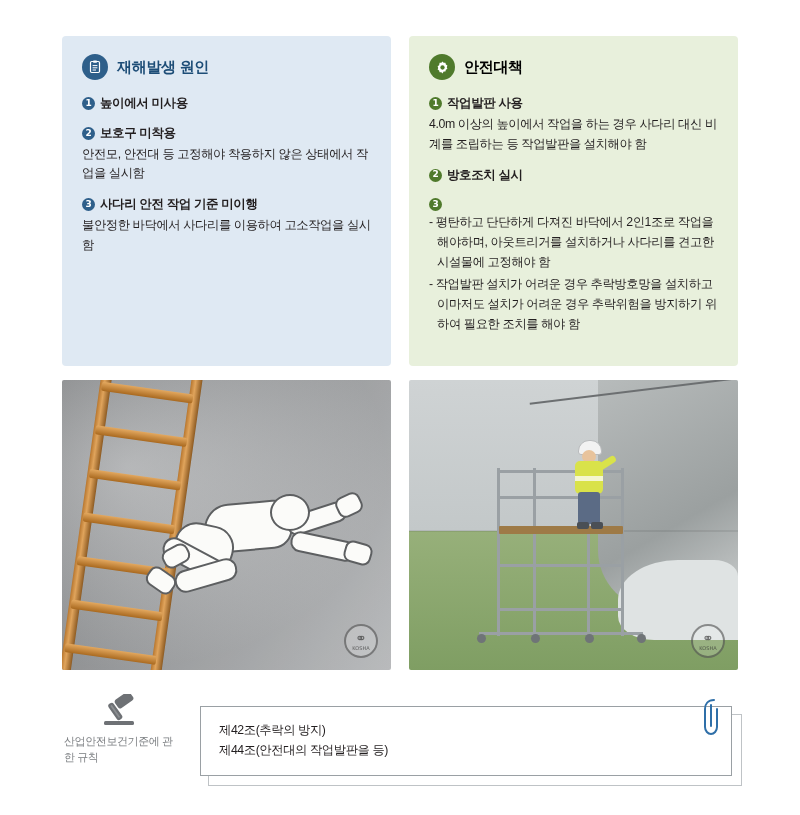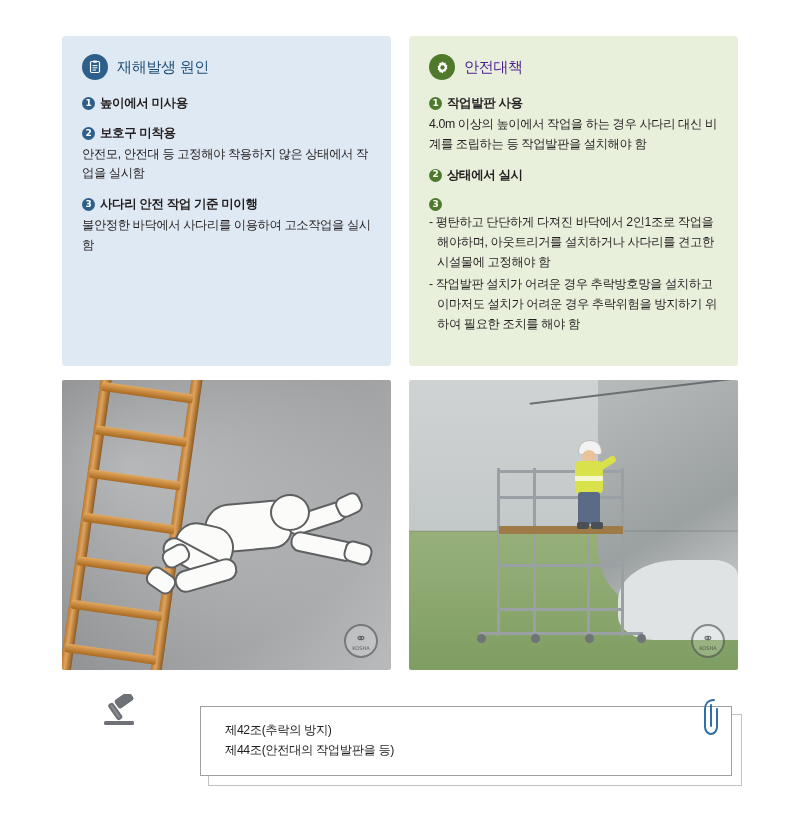--- a/index.html
+++ b/index.html
@@ -57,25 +57,25 @@
     border-radius: 50%;
     display: flex;
     align-items: center;
     justify-content: center;
     flex: 0 0 auto;
   }
   .badge-blue { background: #2e5f8a; }
   .badge-green { background: #4f7a2c; }
   .panel-head .title {
     font-size: 15px;
-    font-weight: normal;
+    font-weight: bold;
     letter-spacing: -0.3px;
   }
   .title-blue { color: #1d4d77; }
-  .title-green { color: #4c1d95; }
+  .title-green { color: #000000; }
 
   .item { margin-bottom: 11px; }
   .item-title {
     font-size: 12.5px;
     font-weight: bold;
     line-height: 1.5;
     display: flex;
     align-items: flex-start;
     gap: 5px;
     margin-bottom: 2px;
@@ -445,21 +445,20 @@
     border: 1px solid #9aa0a4;
     background: #ffffff;
     padding: 14px 18px;
     box-sizing: border-box;
   }
   .law-line {
     font-size: 12.3px;
     line-height: 1.62;
     letter-spacing: -0.4px;
     color: #231f20;
-    margin-left: 6px;
   }
   .clip {
     position: absolute;
     left: 498px;
     top: -10px;
     width: 26px;
     height: 42px;
   }
 </style>
 </head>
@@ -522,21 +521,21 @@
         <div class="item-title">
           <span class="num num-green">1</span>
           <span>작업발판 사용</span>
         </div>
         <div class="item-body">4.0m 이상의 높이에서 작업을 하는 경우 사다리 대신 비계를 조립하는 등 작업발판을 설치해야 함</div>
       </div>
 
       <div class="item">
         <div class="item-title">
           <span class="num num-green">2</span>
-          <span>상태에서 실시</span>
+          <span>방호조치 실시</span>
         </div>
       </div>
 
       <div class="item">
         <div class="item-title">
           <span class="num num-green">3</span>
         </div>
         <div class="item-body">
           <span class="sub">- 평탄하고 단단하게 다져진 바닥에서 2인1조로 작업을 해야하며, 아웃트리거를 설치하거나 사다리를 견고한 시설물에 고정해야 함</span>
           <span class="sub">- 작업발판 설치가 어려운 경우 추락방호망을 설치하고 이마저도 설치가 어려운 경우 추락위험을 방지하기 위하여 필요한 조치를 해야 함</span>
@@ -623,20 +622,21 @@
   <div class="law">
     <div class="gavel">
       <svg width="52" height="34" viewBox="0 0 52 34" aria-hidden="true">
         <g stroke="#6e7175" stroke-width="2.2" fill="#6e7175">
           <rect x="20" y="2" width="16" height="8" rx="1.5" transform="rotate(-35 28 6)"></rect>
           <rect x="17" y="9" width="4" height="17" rx="1.5" transform="rotate(-35 19 17)" fill="#8b8e91"></rect>
           <rect x="8" y="27" width="30" height="4" rx="1.5" fill="#6e7175" stroke="none"></rect>
         </g>
       </svg>
     </div>
+    <div class="law-caption">산업안전보건기준에 관한 규칙</div>
   </div>
 
   <div class="law-box-wrap">
     <div class="law-box-back"></div>
     <div class="law-box">
       <div class="law-line">제42조(추락의 방지)</div>
       <div class="law-line">제44조(안전대의 작업발판을 등)</div>
     </div>
     <div class="clip">
       <svg width="26" height="42" viewBox="0 0 26 42" aria-hidden="true">

